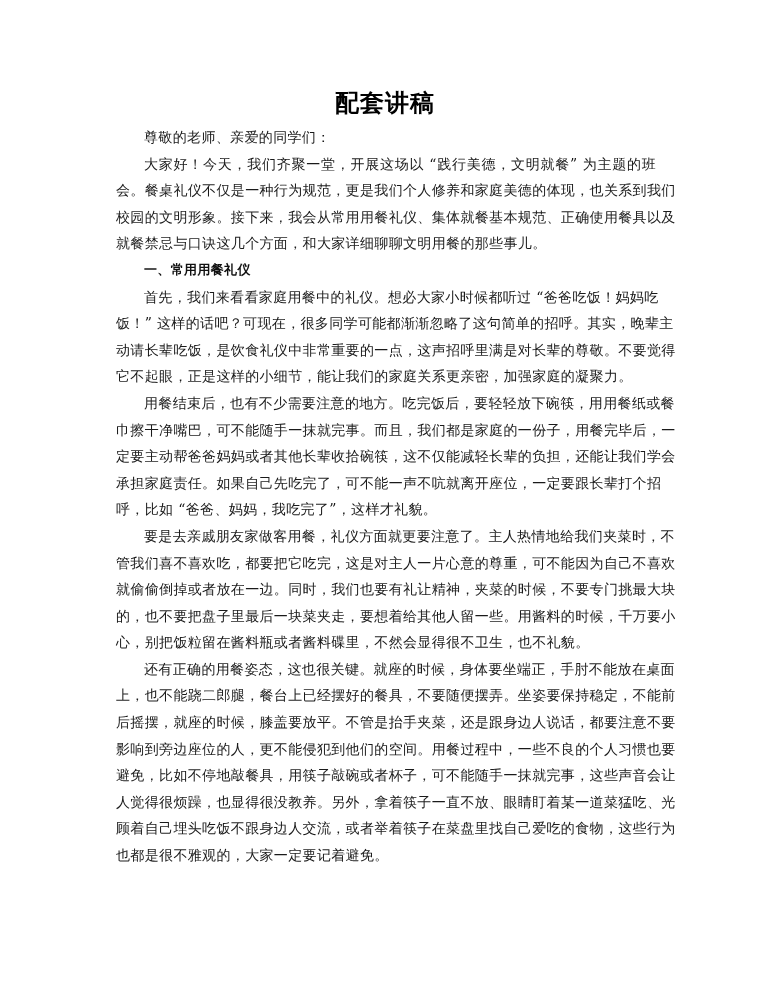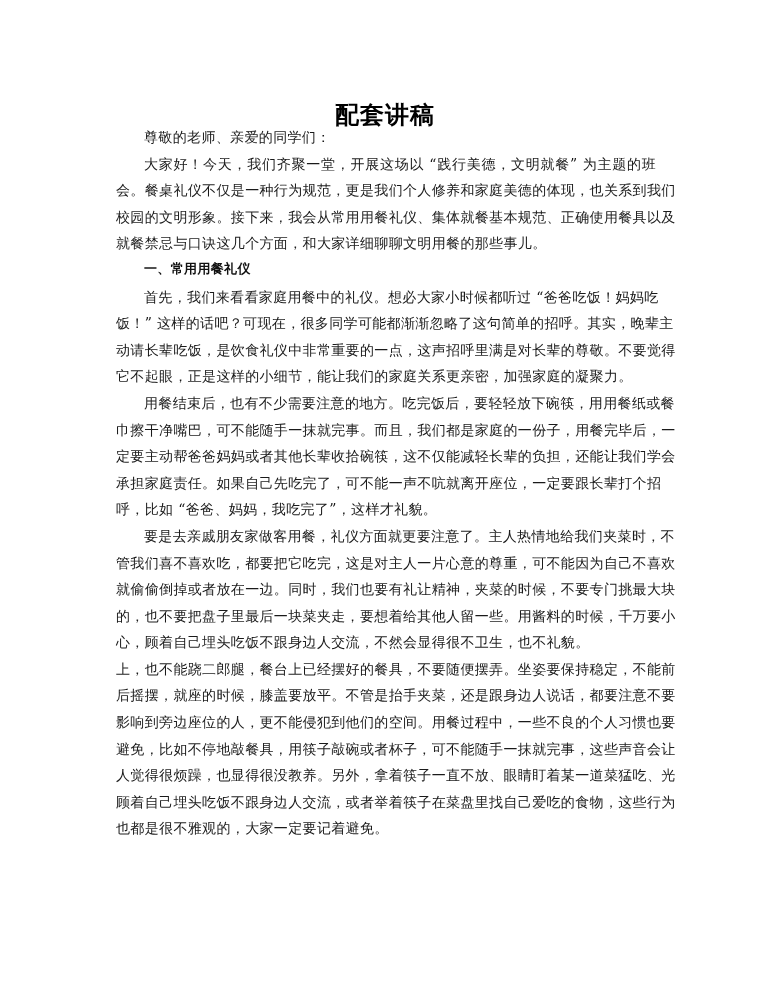--- a/index.html
+++ b/index.html
@@ -18,21 +18,21 @@
   .page {
     position: absolute;
     left: 0;
     top: 0;
     width: 770px;
     height: 1000px;
     background: #ffffff;
   }
   .title {
     position: absolute;
-    top: 98px;
+    top: 86px;
     left: 0;
     width: 770px;
     text-align: center;
     font-family: "DejaVu Sans", "Liberation Sans", sans-serif;
     font-size: 24px;
     font-weight: bold;
     letter-spacing: 1px;
     line-height: 34px;
     color: #000000;
   }
@@ -48,21 +48,21 @@
     line-height: 26.6px;
     font-size: 14px;
     white-space: nowrap;
     color: #1a1a1a;
     letter-spacing: 0.35px;
   }
   .line.indent {
     padding-left: 28px;
   }
   .line.heading {
-    font-family: Liberation Mono, monospace;
+    font-family: Liberation Sans, sans-serif;
     font-weight: bold;
     font-size: 13px;
     padding-left: 28px;
     color: #111111;
   }
   .line.justify {
     text-align: justify;
     text-align-last: justify;
   }
 </style>
@@ -99,24 +99,25 @@
       <span class="line justify">定要主动帮爸爸妈妈或者其他长辈收拾碗筷，这不仅能减轻长辈的负担，还能让我们学会</span>
       <span class="line">承担家庭责任。如果自己先吃完了，可不能一声不吭就离开座位，一定要跟长辈打个招</span>
       <span class="line">呼，比如 “爸爸、妈妈，我吃完了”，这样才礼貌。</span>
     </div>
 
     <div>
       <span class="line indent justify">要是去亲戚朋友家做客用餐，礼仪方面就更要注意了。主人热情地给我们夹菜时，不</span>
       <span class="line justify">管我们喜不喜欢吃，都要把它吃完，这是对主人一片心意的尊重，可不能因为自己不喜欢</span>
       <span class="line justify">就偷偷倒掉或者放在一边。同时，我们也要有礼让精神，夹菜的时候，不要专门挑最大块</span>
       <span class="line justify">的，也不要把盘子里最后一块菜夹走，要想着给其他人留一些。用酱料的时候，千万要小</span>
-      <span class="line">心，顾着自己埋头吃饭不跟身边人交流，不然会显得很不卫生，也不礼貌。</span>
+      <span class="line">心，别把饭粒留在酱料瓶或者酱料碟里，不然会显得很不卫生，也不礼貌。</span>
     </div>
 
     <div>
+      <span class="line indent justify">还有正确的用餐姿态，这也很关键。就座的时候，身体要坐端正，手肘不能放在桌面</span>
       <span class="line justify">上，也不能跷二郎腿，餐台上已经摆好的餐具，不要随便摆弄。坐姿要保持稳定，不能前</span>
       <span class="line justify">后摇摆，就座的时候，膝盖要放平。不管是抬手夹菜，还是跟身边人说话，都要注意不要</span>
       <span class="line justify">影响到旁边座位的人，更不能侵犯到他们的空间。用餐过程中，一些不良的个人习惯也要</span>
       <span class="line justify">避免，比如不停地敲餐具，用筷子敲碗或者杯子，可不能随手一抹就完事，这些声音会让</span>
       <span class="line justify">人觉得很烦躁，也显得很没教养。另外，拿着筷子一直不放、眼睛盯着某一道菜猛吃、光</span>
       <span class="line justify">顾着自己埋头吃饭不跟身边人交流，或者举着筷子在菜盘里找自己爱吃的食物，这些行为</span>
       <span class="line">也都是很不雅观的，大家一定要记着避免。</span>
     </div>
 
   </div>

